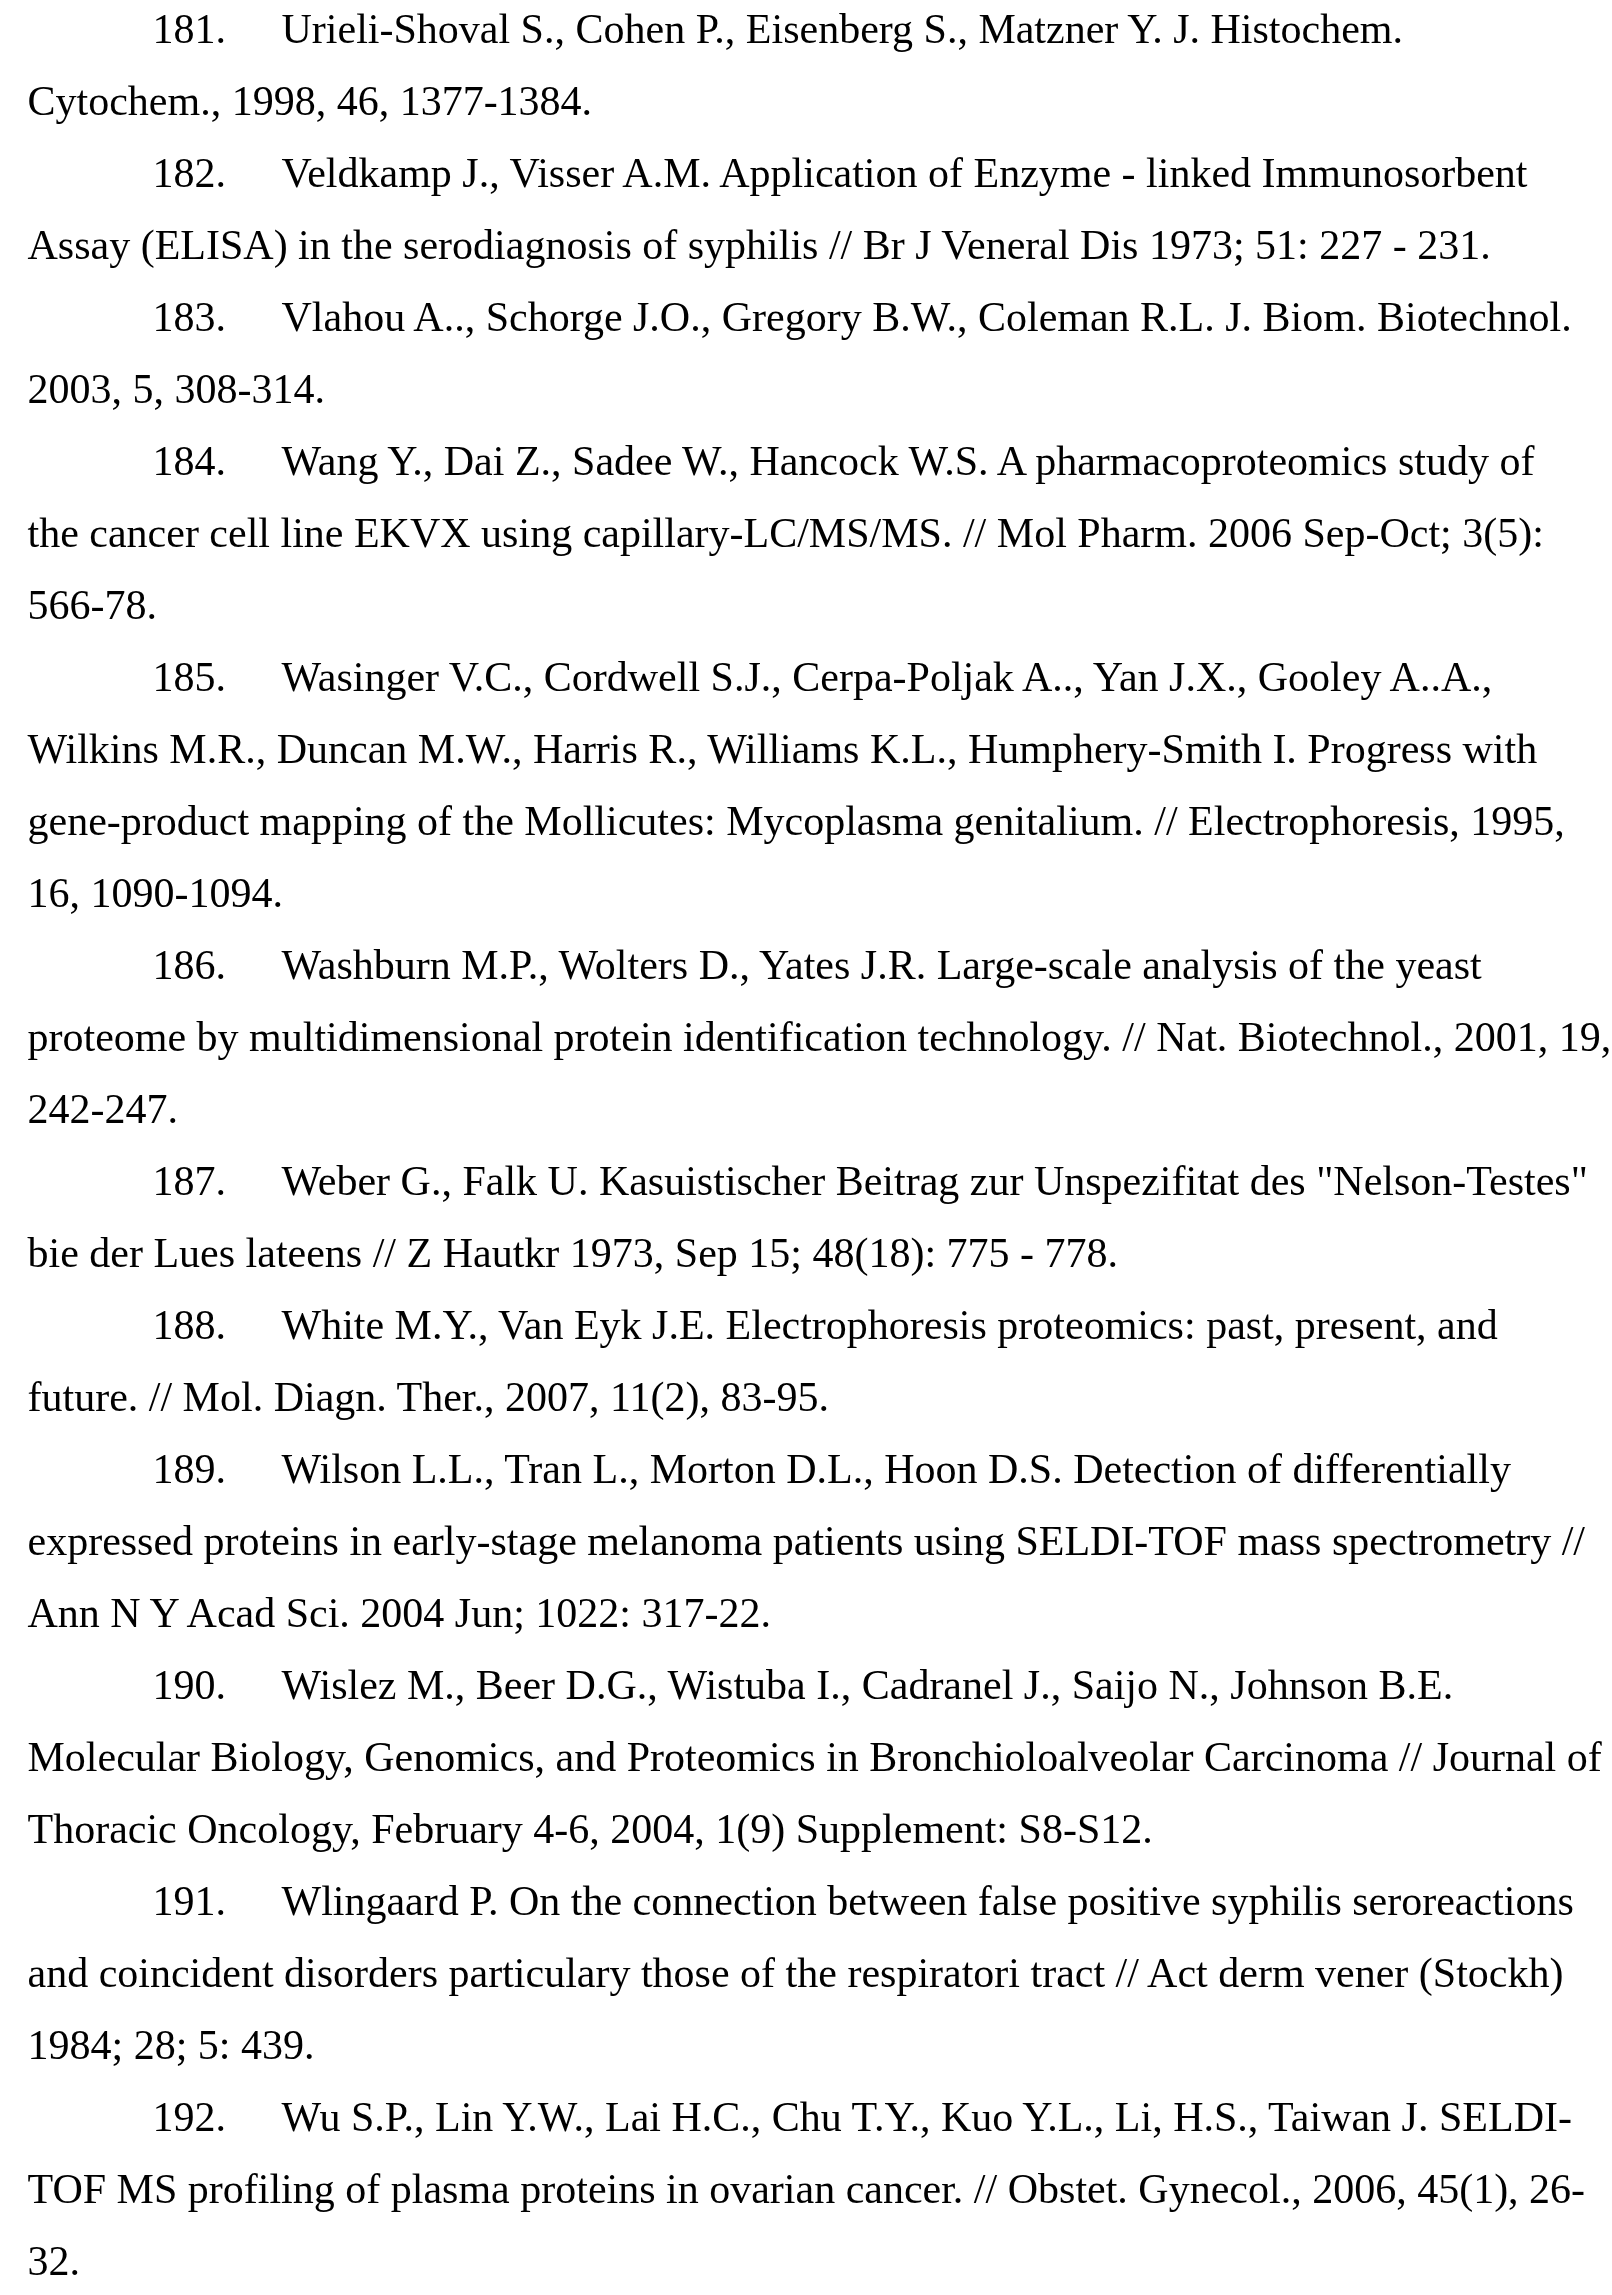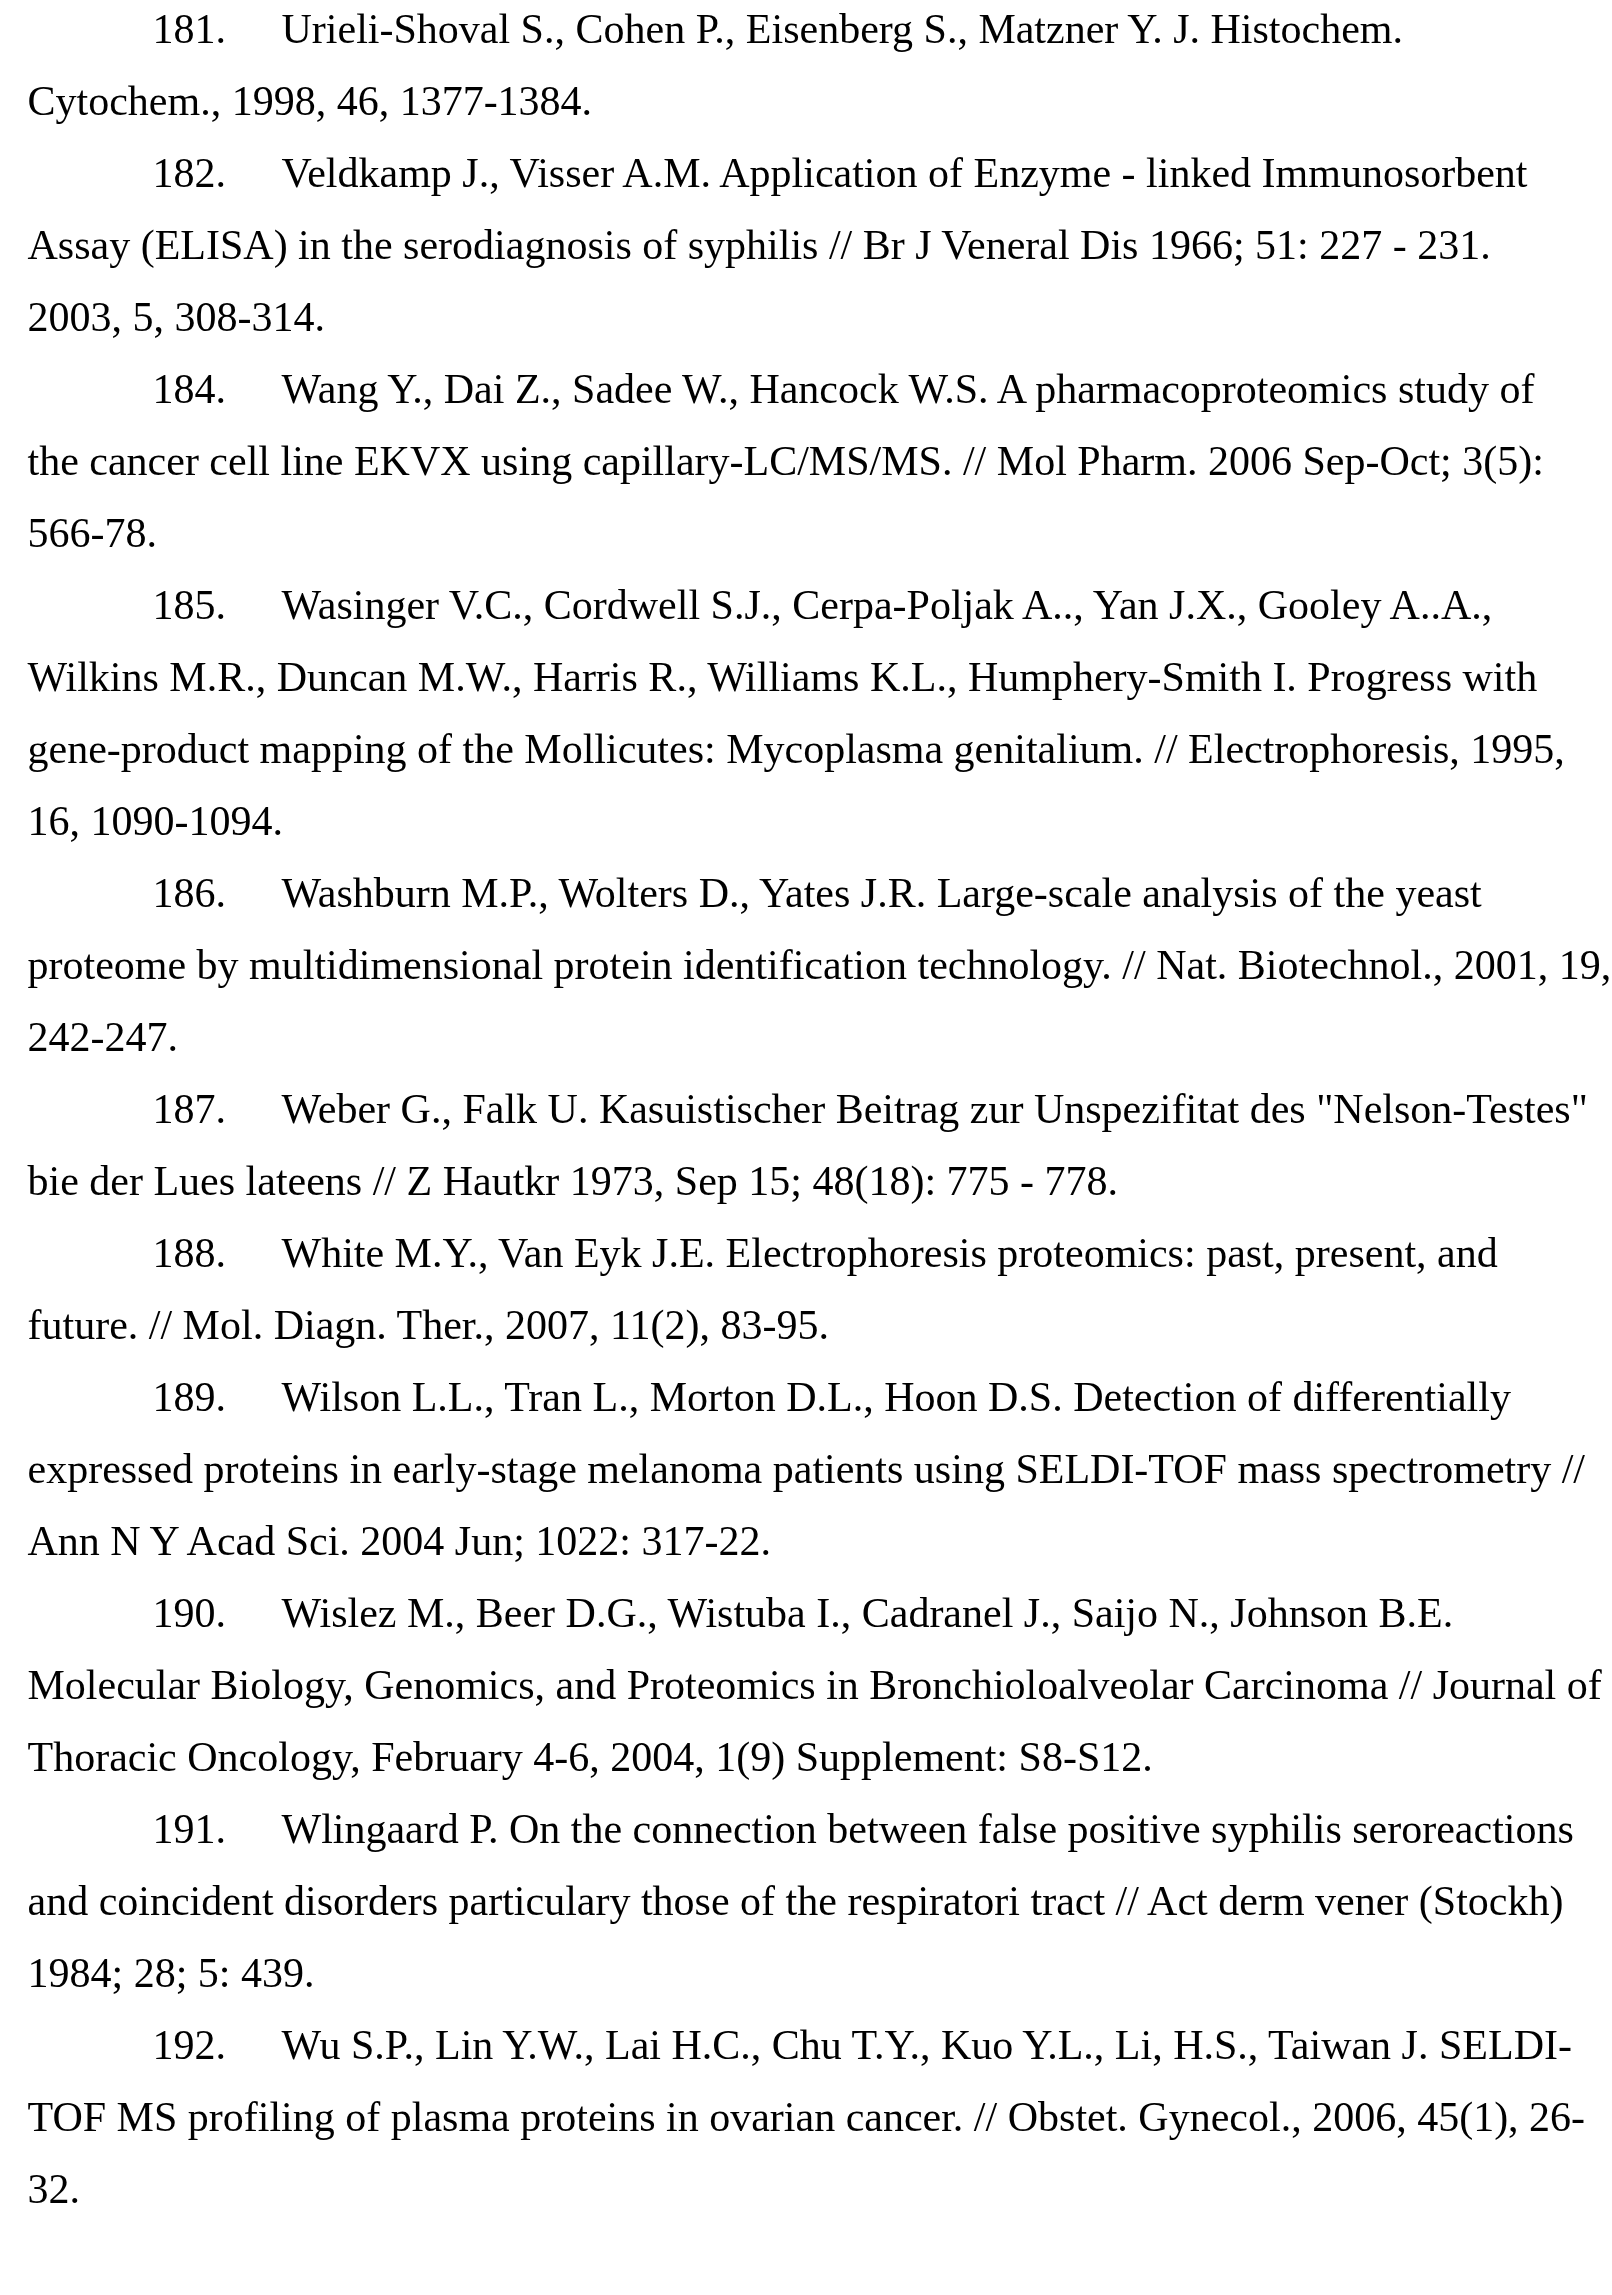--- a/index.html
+++ b/index.html
@@ -64,23 +64,27 @@
         <span class="ref-num">181.</span>
         <span class="first-text" style="white-space: nowrap; word-spacing: 0px; text-align: left; text-align-last: left;">Urieli-Shoval S., Cohen P., Eisenberg S., Matzner Y. J. Histochem.</span>
       </div>
       <span class="line last">Cytochem., 1998, 46, 1377-1384.</span>
     </div>
     <div class="entry">
       <div class="first-line">
         <span class="ref-num">182.</span>
         <span class="first-text" style="white-space: nowrap; word-spacing: 0px; text-align: left; text-align-last: left;">Veldkamp J., Visser A.M. Application of Enzyme - linked Immunosorbent</span>
       </div>
-      <span class="line last">Assay (ELISA) in the serodiagnosis of syphilis // Br J Veneral Dis 1966; 51: 227 - 231.</span>
+      <span class="line last">Assay (ELISA) in the serodiagnosis of syphilis // Br J Veneral Dis 1973; 51: 227 - 231.</span>
     </div>
     <div class="entry">
+      <div class="first-line">
+        <span class="ref-num">183.</span>
+        <span class="first-text" style="white-space: nowrap; word-spacing: 0px; text-align: left; text-align-last: left;">Vlahou A.., Schorge J.O., Gregory B.W., Coleman R.L. J. Biom. Biotechnol.</span>
+      </div>
       <span class="line last">2003, 5, 308-314.</span>
     </div>
     <div class="entry">
       <div class="first-line">
         <span class="ref-num">184.</span>
         <span class="first-text" style="white-space: nowrap; word-spacing: 0px; text-align: left; text-align-last: left;">Wang Y., Dai Z., Sadee W., Hancock W.S. A pharmacoproteomics study of</span>
       </div>
       <span class="line" style="white-space: nowrap; word-spacing: 0px; text-align: left; text-align-last: left;">the cancer cell line EKVX using capillary-LC/MS/MS. // Mol Pharm. 2006 Sep-Oct; 3(5):</span>
       <span class="line last">566-78.</span>
     </div>

